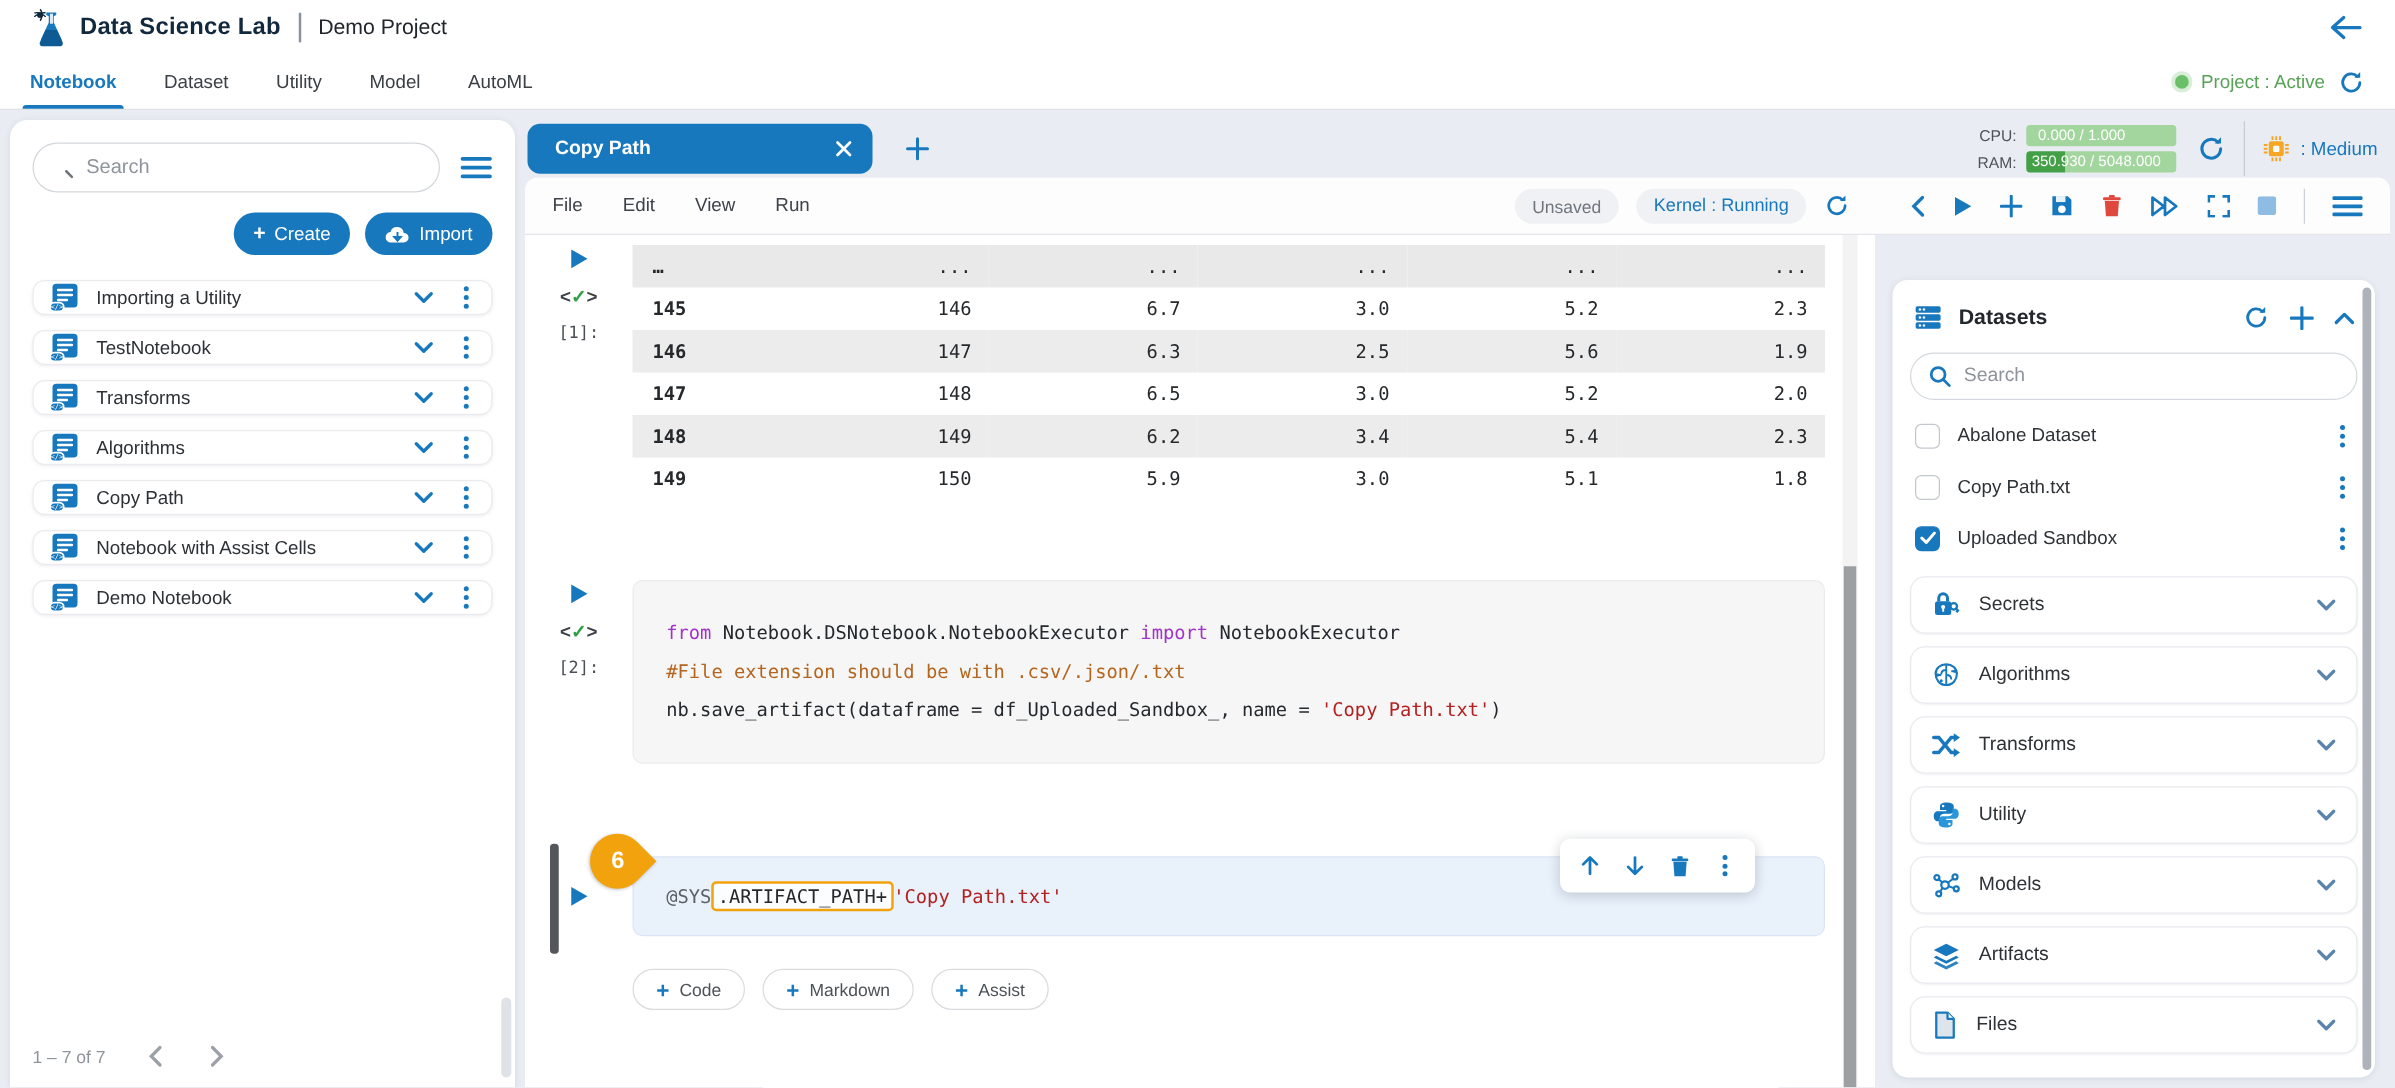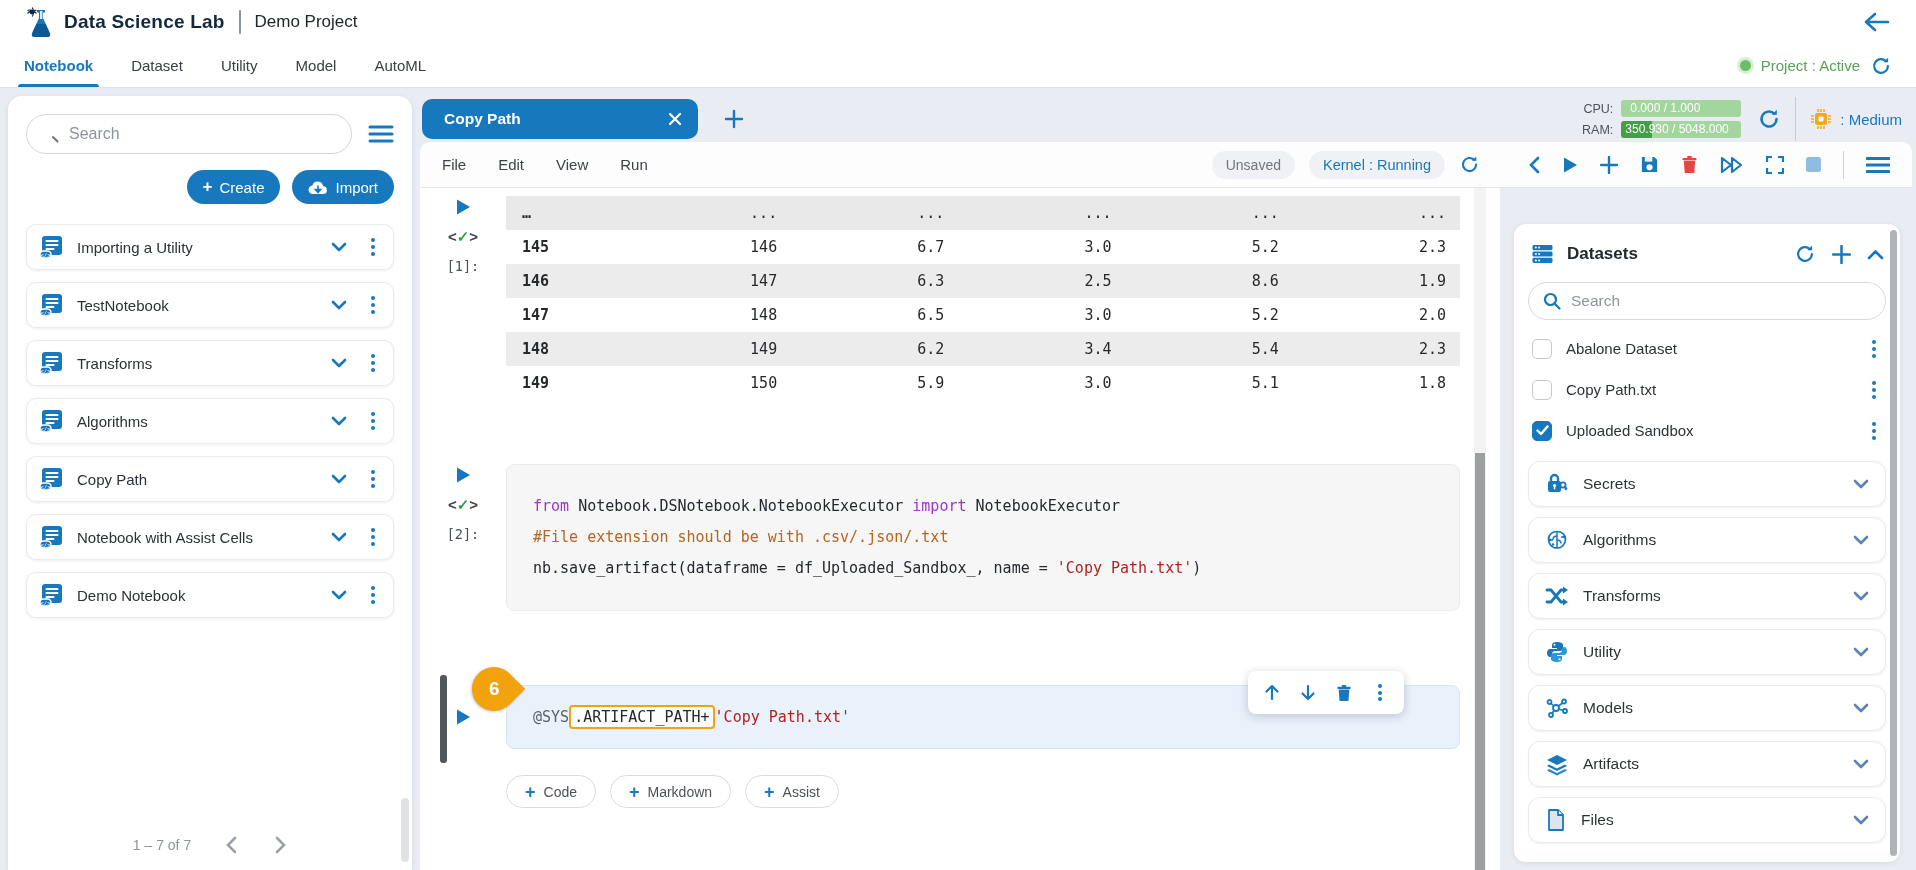--- a/index.html
+++ b/index.html
@@ -35,26 +35,26 @@
   .search-wrap { position:relative; flex:1; }
   .search-input { width:100%; height:40px; border:1.5px solid #d3d7dc; border-radius:20px; padding:0 14px 0 42px;
                   font-size:16px; color:#333; outline:none; font-family:"Liberation Sans",sans-serif; }
   .search-input::placeholder { color:#8d949c; }
   .search-glyph { position:absolute; left:14px; top:10px; }
   .sb-burger { margin-left:16px; cursor:pointer; }
   .btn-row { display:flex; justify-content:flex-end; gap:12px; margin-top:16px; }
   .pill-btn { height:34px; background:#1878be; color:#fff; border:none; border-radius:17px; padding:0 16px;
               font-size:15px; display:flex; align-items:center; gap:7px; cursor:pointer; font-family:"Liberation Sans",sans-serif; }
   .nb-list { margin-top:20px; display:flex; flex-direction:column; gap:12px; }
-  .nb-item { height:46px; background:#fff; border:1px solid #e9ebef; border-radius:10px; box-shadow:0 1px 3px rgba(30,40,60,.08);
+  .nb-item { height:28px; background:#fff; border:1px solid #e9ebef; border-radius:10px; box-shadow:0 1px 3px rgba(30,40,60,.08);
              display:flex; align-items:center; padding:0 12px 0 12px; cursor:pointer; }
   .nb-item .lbl { flex:1; font-size:15px; color:#2c3136; margin-left:12px; }
   .kebab { display:flex; flex-direction:column; gap:3px; padding:4px 6px; cursor:pointer; }
   .kebab i { width:4px; height:4px; border-radius:50%; background:#1878be; }
-  .pager { margin-top:auto; display:flex; align-items:center; justify-content:center; gap:34px; padding:10px 0 6px; }
+  .pager { margin-top:auto; display:flex; align-items:center; gap:34px; padding:10px 0 6px; }
   .pager .txt { font-size:14px; color:#8e949b; }
   .pg-chev { cursor:pointer; }
   .sb-scroll { position:absolute; right:3px; bottom:8px; width:8px; height:64px; background:#dfe2e6; border-radius:4px; }
 
   
   .main-col { flex:1; display:flex; flex-direction:column; margin-left:8px; }
   .tabstrip { height:46px; display:flex; align-items:center; padding:0 14px 0 2px; }
   .doc-tab { height:40px; min-width:276px; background:#1878be; border-radius:10px; color:#fff; display:flex; align-items:center;
              padding:0 16px 0 22px; cursor:pointer; }
   .doc-tab .t { font-size:15.5px; font-weight:600; flex:1; }
@@ -487,21 +487,21 @@
                       <td class="">6.7</td>
                       <td class="">3.0</td>
                       <td class="">5.2</td>
                       <td class="">2.3</td>
                     </tr>
                     <tr class="stripe">
                       <td class="idx">146</td>
                       <td class="">147</td>
                       <td class="">6.3</td>
                       <td class="">2.5</td>
-                      <td class="">8.6</td>
+                      <td class="">5.6</td>
                       <td class="">1.9</td>
                     </tr>
                     <tr class="">
                       <td class="idx">147</td>
                       <td class="">148</td>
                       <td class="">6.5</td>
                       <td class="">3.0</td>
                       <td class="">5.2</td>
                       <td class="">2.0</td>
                     </tr>

